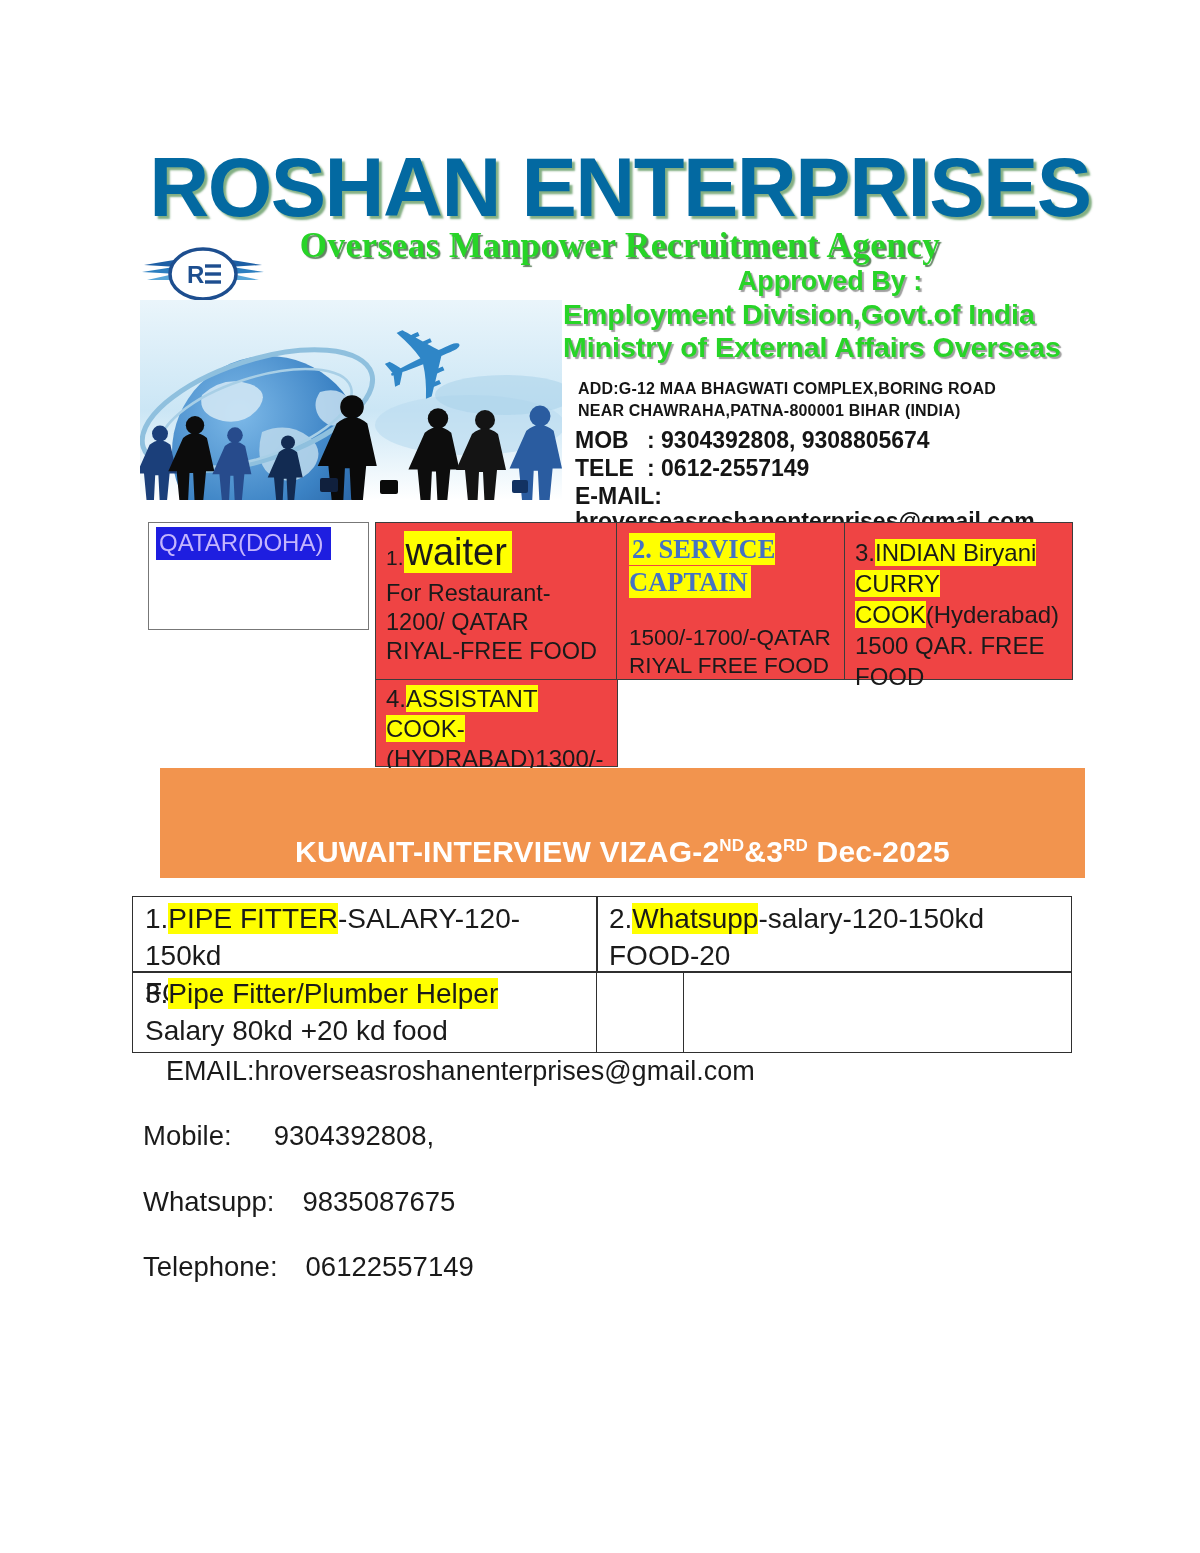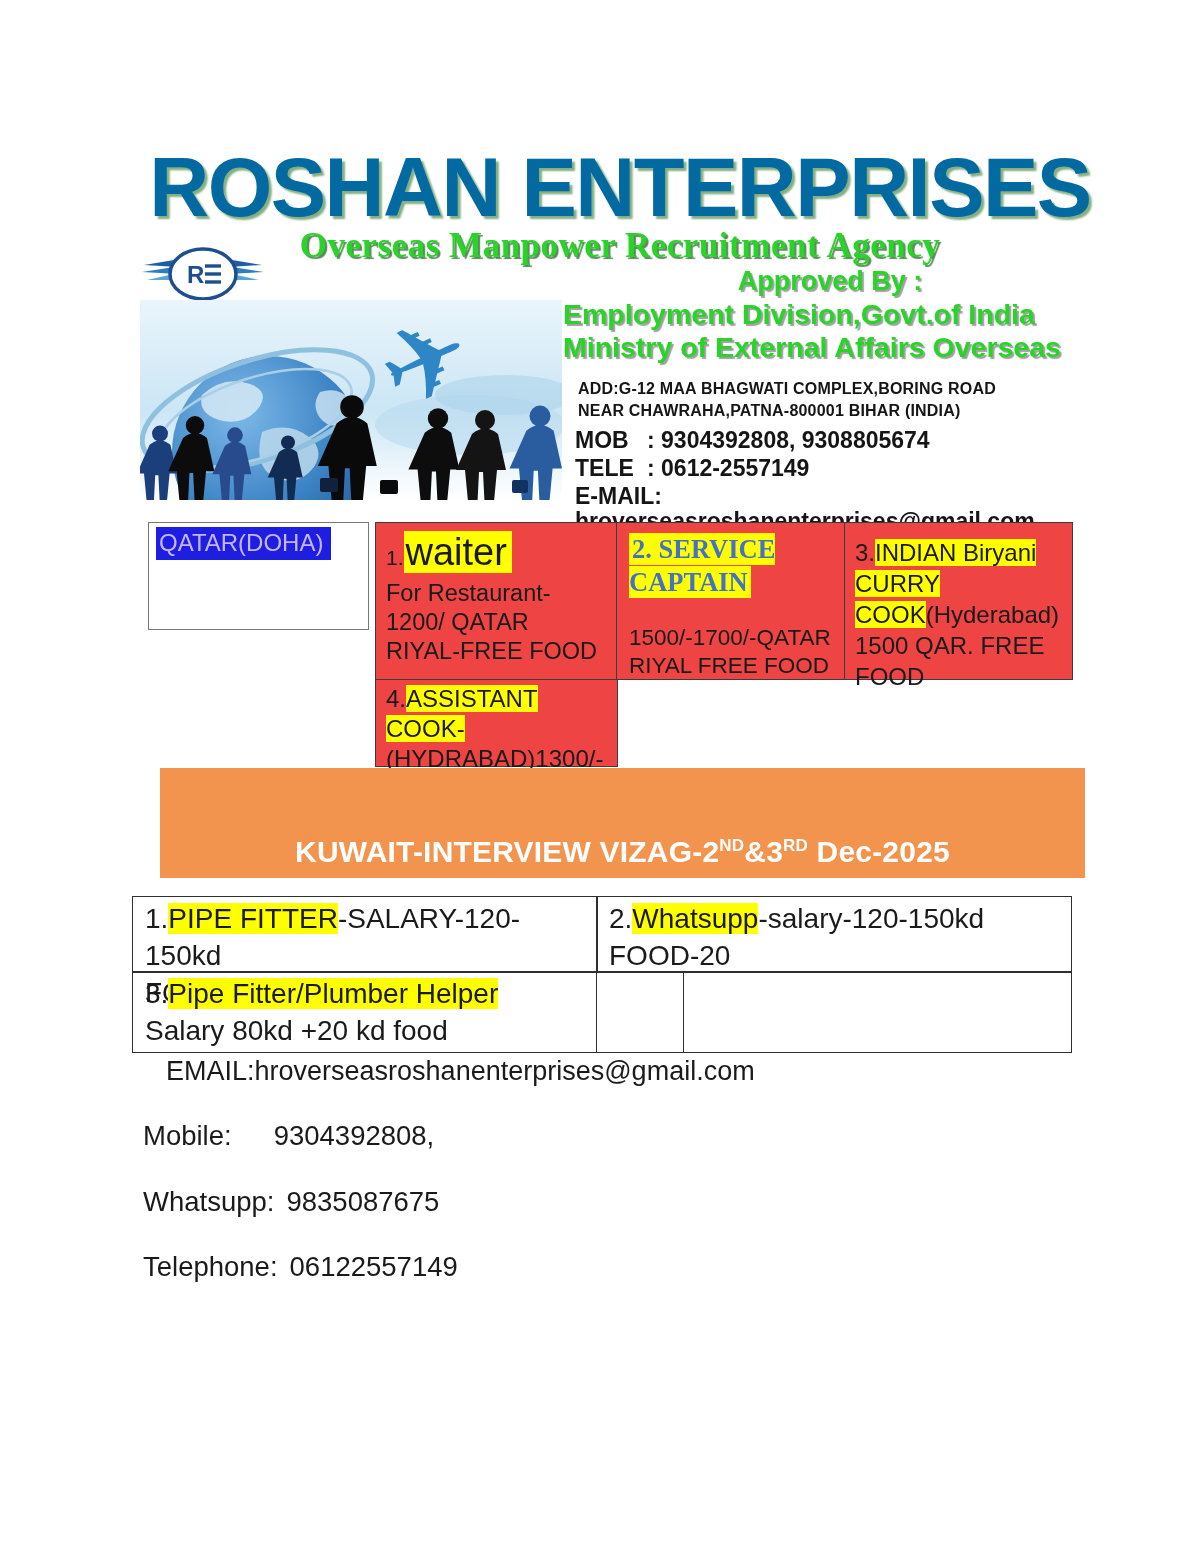--- a/index.html
+++ b/index.html
@@ -70,21 +70,21 @@
   .k-r1c2{left:596px;top:896px;width:476px;height:77px;}
   .k-r2c1{left:132px;top:971px;width:552px;height:82px;}
   .k-r2c2{left:596px;top:971px;width:476px;height:82px;}
   
   .f-email{position:absolute;left:166px;top:1056px;font-size:27px;color:#1a1a1a;}
   .f-row{position:absolute;left:143px;font-size:27.5px;color:#1a1a1a;}
   .f-mobile{top:1120px;}
   .f-whatsapp{top:1186px;}
   .f-telephone{top:1251px;}
   .gap-wide{margin-left:42px;}
-  .gap-sm{margin-left:12px;}
+  .gap-sm{margin-left:28px;}
 </style>
 </head>
 <body>
 
 <div class="page">
 
   <div class="hdr-title">ROSHAN ENTERPRISES</div>
   <div class="hdr-subtitle">Overseas Manpower Recruitment Agency</div>
 
   <div class="logo">

